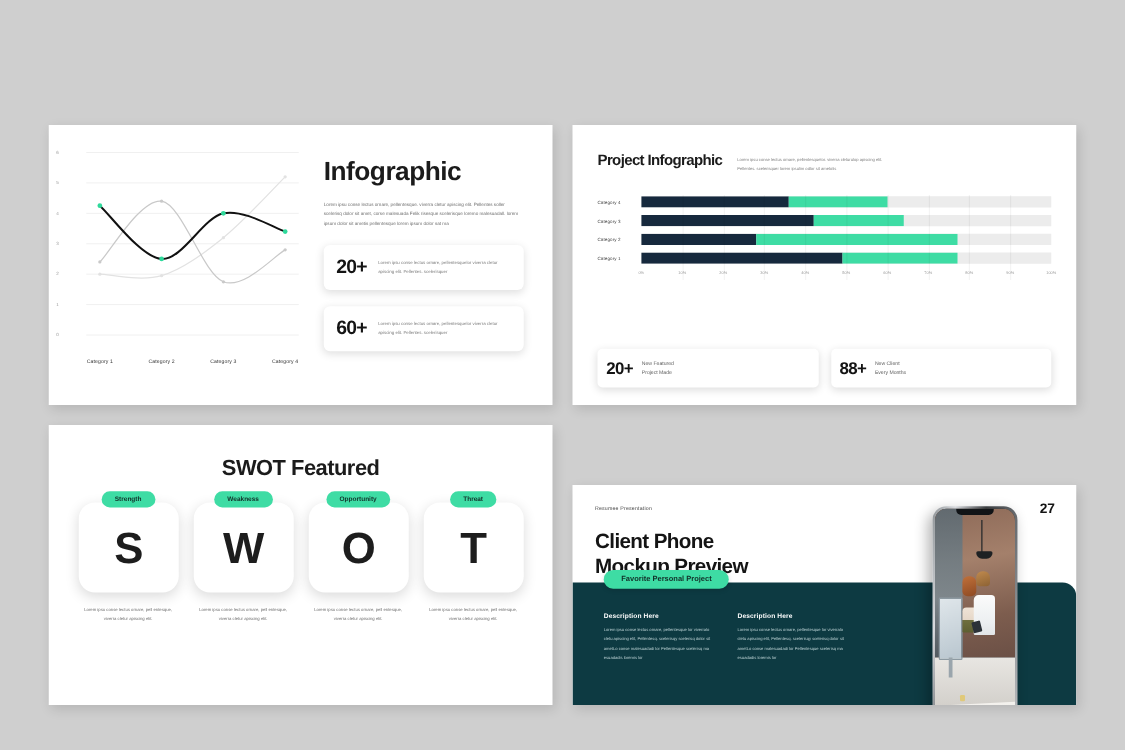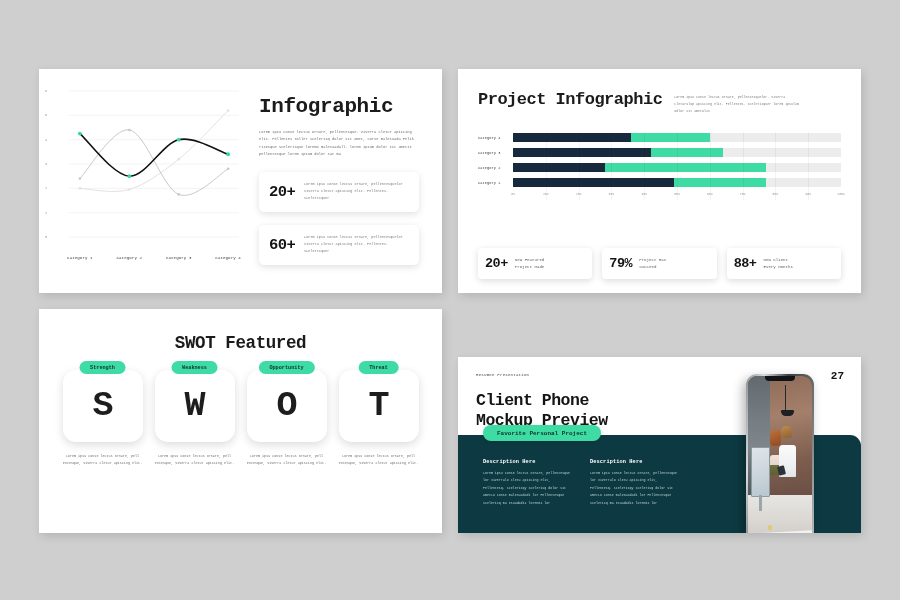--- a/index.html
+++ b/index.html
@@ -10,24 +10,23 @@
     overflow: hidden;
   }
   .deck {
     position: relative;
     width: 900px; height: 600px;
     display: grid;
     grid-template-columns: 403px 403px;
     grid-template-rows: 224px 224px;
     column-gap: 16px;
     row-gap: 16px;
-    padding: 69px 39px;
+    padding: 100px 39px;
     align-content: start;
     justify-content: center;
-    font-family: Liberation Mono, monospace;
   }
   .slide {
     position: relative;
     background: #ffffff;
     overflow: hidden;
     box-shadow: 2px 3px 9px rgba(0,0,0,0.13);
   }
 
   
   .s1 { display: flex; }
@@ -55,21 +54,21 @@
     box-shadow: 0 2px 7px rgba(0,0,0,0.13);
     padding: 9px 10px; margin-top: 13px; width: 160px;
   }
   .statcard .num { font-size: 15.5px; font-weight: 700; color: #141414; letter-spacing: -0.6px; }
   .statcard .txt { font-size: 3.5px; line-height: 2.1; color: #7a7a7a; }
 
   
   .s2 { padding: 21px 20px 14px 20px; display: flex; flex-direction: column; }
   .s2-head { display: flex; align-items: flex-start; gap: 12px; }
   .s2-title {
-    font-size: 17px; font-weight: 700; color: #1b1b1b;
+    font-size: 12px; font-weight: 700; color: #1b1b1b;
     letter-spacing: -0.5px; white-space: nowrap;
   }
   .s2-para { font-size: 3.3px; line-height: 2.1; color: #7e7e7e; width: 128px; padding-top: 4px; }
   .bars { margin-top: 17px; position: relative; }
   .bar-row { display: flex; align-items: center; height: 12px; margin-bottom: 3px; }
   .bar-label {
     width: 35px; font-size: 3.6px; color: #3a3a3a; text-align: left;
     white-space: nowrap; letter-spacing: .1px;
   }
   .bar-track {
@@ -317,27 +316,20 @@
 
     <div class="kpis">
       <div class="kpi">
         <div class="num">20+</div>
         <div class="txt">
           <div>New Featured</div>
           <div>Project Made</div>
         </div>
       </div>
       <div class="kpi">
-        <div class="num">79%</div>
-        <div class="txt">
-          <div>Project Has</div>
-          <div>Succeed</div>
-        </div>
-      </div>
-      <div class="kpi">
         <div class="num">88+</div>
         <div class="txt">
           <div>New Client</div>
           <div>Every Months</div>
         </div>
       </div>
     </div>
   </div>
 
   <div class="slide s3">

